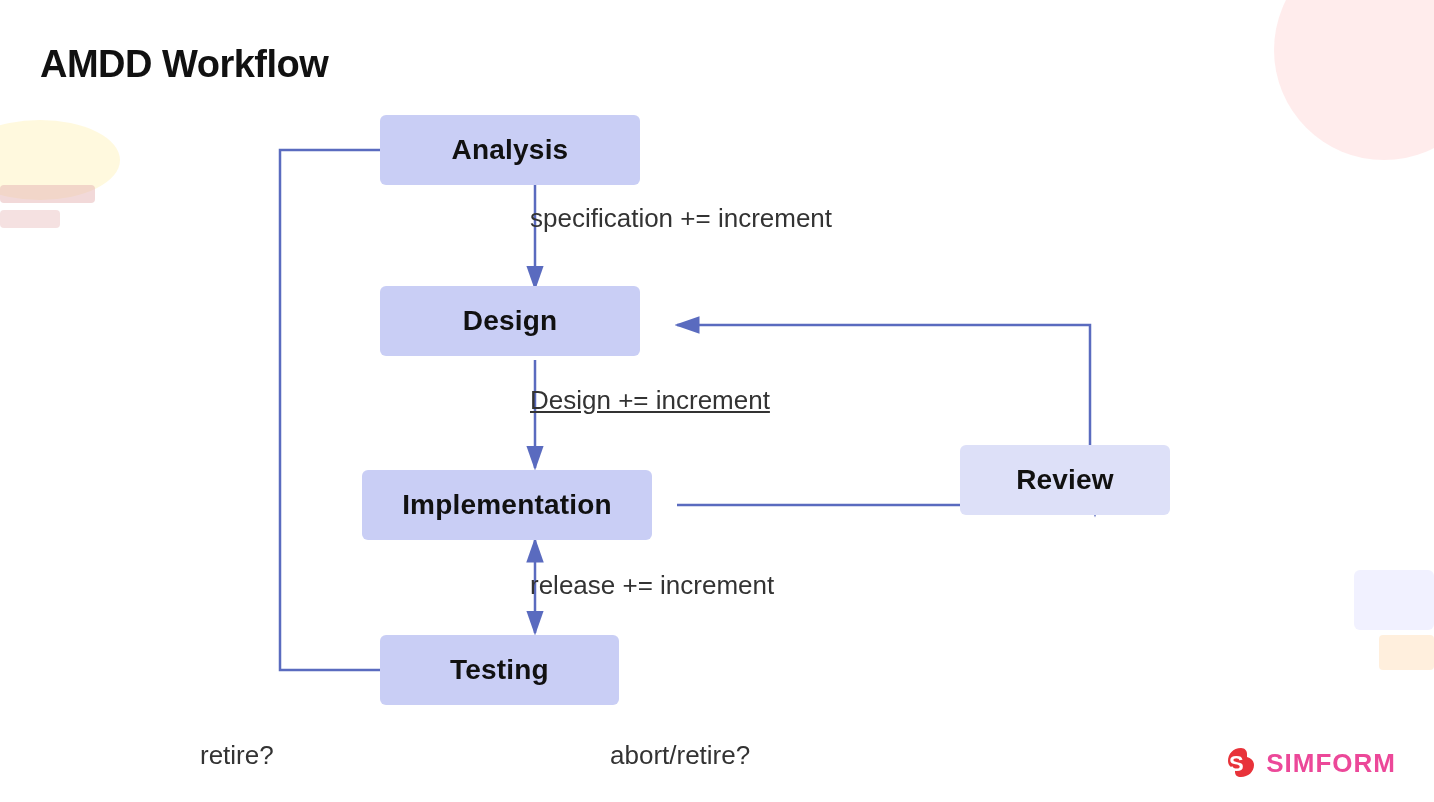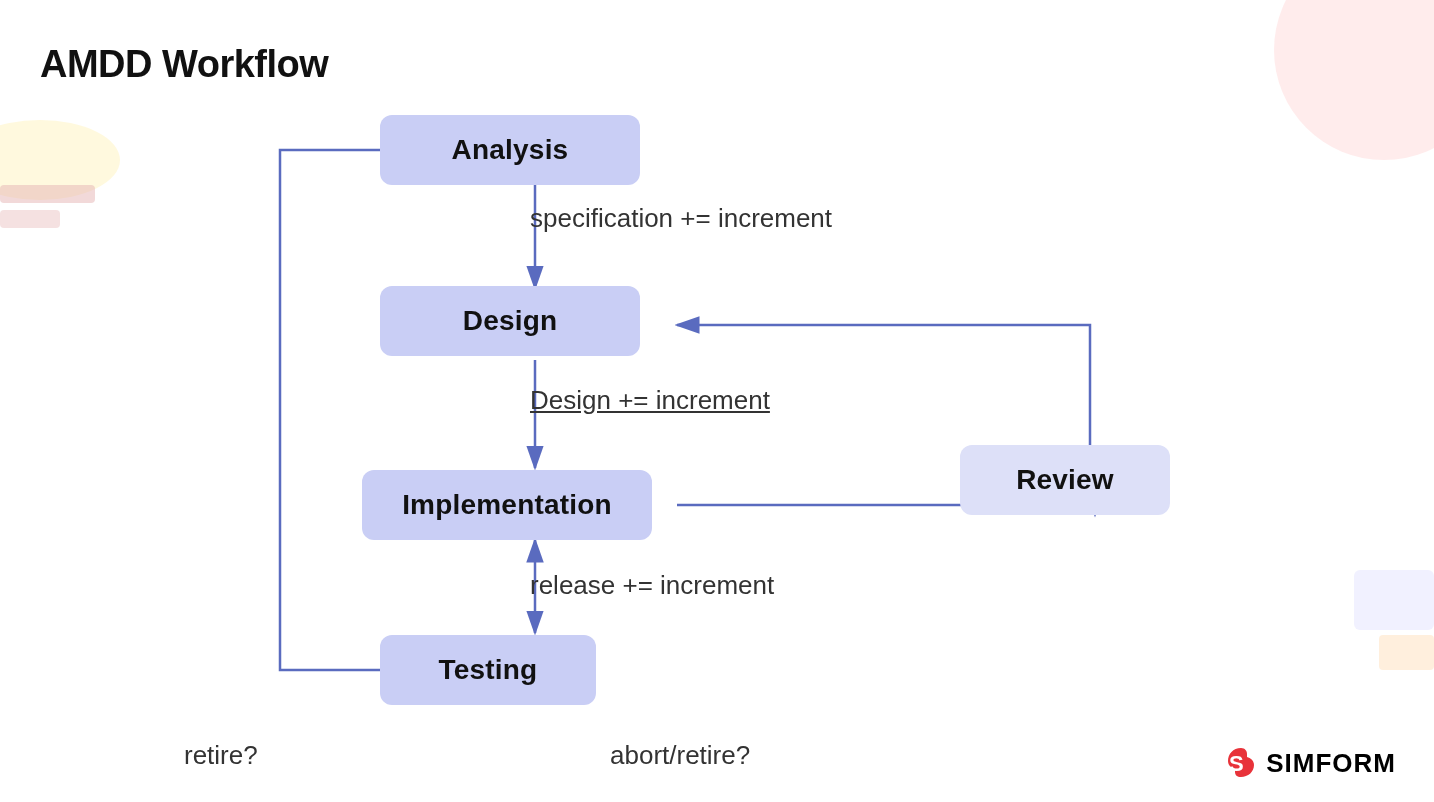--- a/index.html
+++ b/index.html
@@ -87,21 +87,21 @@
       top: 95px;
       left: 140px;
       width: 1150px;
       height: 680px;
     }
 
     
     .box {
       position: absolute;
       background: #c9cef5;
-      border-radius: 12px;
+      border-radius: 6px;
       display: flex;
       align-items: center;
       justify-content: center;
       font-size: 28px;
       font-weight: 700;
       color: #111;
       letter-spacing: 0.2px;
     }
 
     .box-analysis {
@@ -121,21 +121,21 @@
     .box-implementation {
       left: 222px;
       top: 375px;
       width: 290px;
       height: 70px;
     }
 
     .box-testing {
       left: 240px;
       top: 540px;
-      width: 216px;
+      width: 239px;
       height: 70px;
     }
 
     .box-review {
       left: 820px;
       top: 350px;
       width: 210px;
       height: 70px;
       background: #dde0f8;
     }
@@ -158,21 +158,21 @@
       top: 290px;
       text-decoration: underline;
     }
 
     .label-release {
       left: 390px;
       top: 475px;
     }
 
     .label-retire {
-      left: 44px;
+      left: 60px;
       top: 645px;
       text-align: center;
     }
 
     .label-abort {
       left: 470px;
       top: 645px;
     }
 
     
@@ -196,21 +196,21 @@
     }
 
     .simform-logo-icon {
       width: 34px;
       height: 34px;
     }
 
     .simform-logo-text {
       font-size: 26px;
       font-weight: 800;
-      color: #000000;
+      color: #ec4899;
       letter-spacing: 1px;
     }
   </style>
 </head>
 <body>
 
 <div class="blob-top-right"></div>
 <div class="blob-top-left"></div>
 <div class="blob-left-stripe"></div>
 <div class="blob-left-stripe2"></div>

